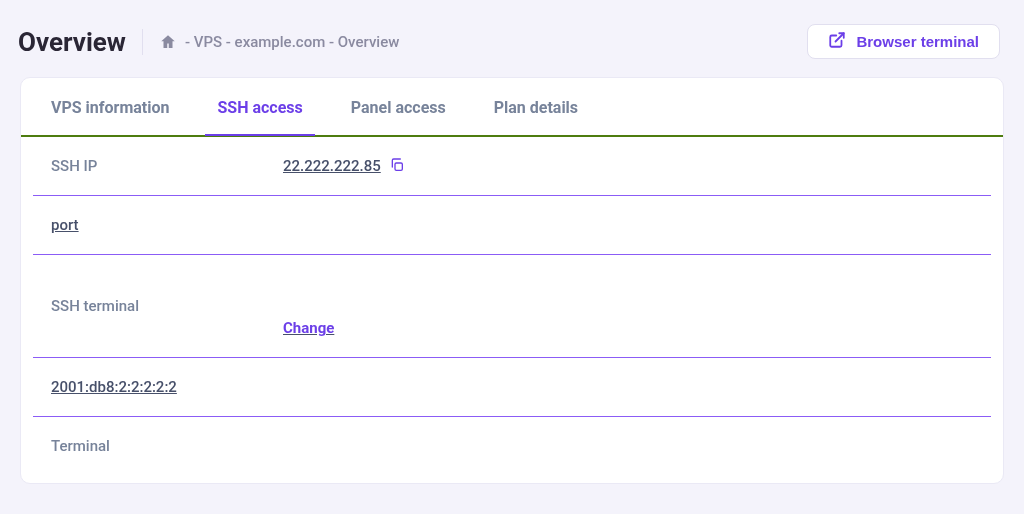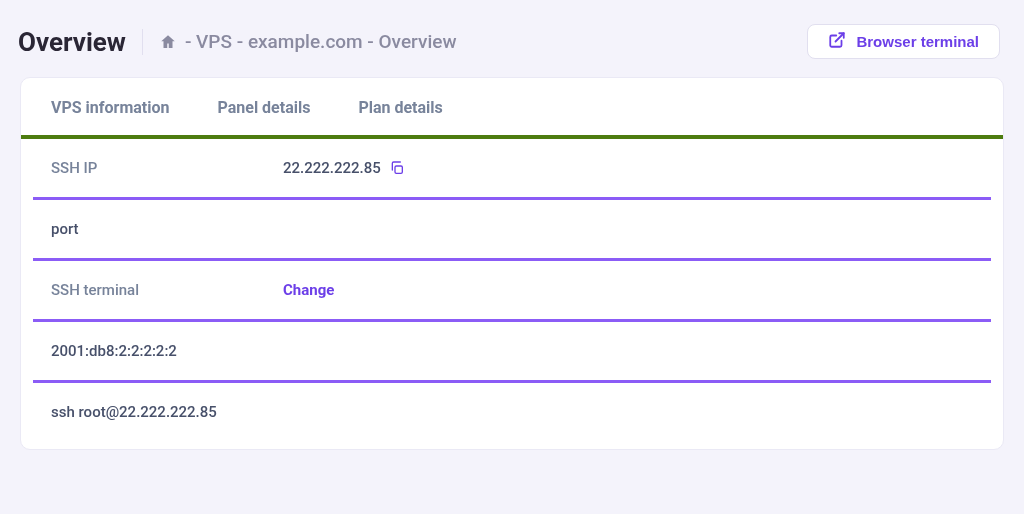--- a/index.html
+++ b/index.html
@@ -30,21 +30,21 @@
     .vr {
       width: 1px;
       height: 26px;
       background: #e1dfef;
     }
     .breadcrumb-wrap {
       display: flex;
       align-items: center;
       gap: 8px;
       color: #8a8aa0;
-      font-size: 19px;
+      font-size: 15px;
       font-weight: 500;
     }
     .home-icon svg { display: block; }
     .bt-btn {
       display: flex;
       align-items: center;
       gap: 10px;
       border: 1px solid #e1dfef;
       background: #fff;
       border-radius: 8px;
@@ -57,21 +57,21 @@
     }
     .card {
       margin: 0 20px 20px 20px;
       background: #fff;
       border: 1px solid #eae9f5;
       border-radius: 10px;
       overflow: hidden;
     }
     .tabs {
       display: flex;
-      border-bottom: 4px solid #4d7c0f;
+      border-bottom: 2px solid #4d7c0f;
       padding: 0 6px;
     }
     .tab {
       padding: 20px 24px 18px 24px;
       font-size: 16px;
       font-weight: 700;
       color: #77839a;
       cursor: pointer;
       position: relative;
     }
@@ -87,40 +87,42 @@
       height: 2px;
       background: #6c3fe8;
     }
     .rows {
       padding: 0 12px 8px 12px;
     }
     .row {
       display: flex;
       align-items: center;
       padding: 20px 18px;
-      border-bottom: 3px solid #8b5cf6;
+      border-bottom: 1px solid #8b5cf6;
       font-size: 15px;
     }
     .row:last-child { border-bottom: none; }
     .row-label {
       width: 232px;
       color: #77839a;
       font-weight: 500;
     }
     .row-value {
       color: #47506a;
       font-weight: 500;
       display: flex;
-      align-items: center;
+      align-items: flex-start;
       gap: 8px;
+      text-decoration: underline;
     }
     .change-link {
       color: #6c3fe8;
       font-weight: 700;
       cursor: pointer;
+      margin-top: 44px;
     }
     .copy-icon { cursor: pointer; display:inline-flex; }
   </style>
 </head>
 <body>
 
 <div class="header-row">
   <div class="header-left">
     <h1 class="page-title">Overview</h1>
     <div class="vr"></div>
@@ -141,21 +143,22 @@
           <line x1="10" y1="14" x2="21" y2="3"></line>
         </svg>
     </span>
     <span>Browser terminal</span>
   </button>
 </div>
 
 <div class="card">
   <div class="tabs">
     <div class="tab">VPS information</div>
-    <div class="tab">Panel details</div>
+    <div class="tab active">SSH access</div>
+    <div class="tab">Panel access</div>
     <div class="tab">Plan details</div>
   </div>
 
   <div class="rows">
 
     <div class="row">
       <div class="row-label">SSH IP</div>
       <div class="row-value">
         <span>22.222.222.85</span>
         <span class="copy-icon">
@@ -177,17 +180,17 @@
         <span class="change-link">Change</span>
       </div>
     </div>
 
 
     <div class="row">
       <div class="row-value">2001:db8:2:2:2:2:2</div>
     </div>
 
     <div class="row">
-      <div class="row-value">ssh root@22.222.222.85</div>
+      <div class="row-label">Terminal</div>
     </div>
 
   </div>
 </div>
 
 </body></html>

